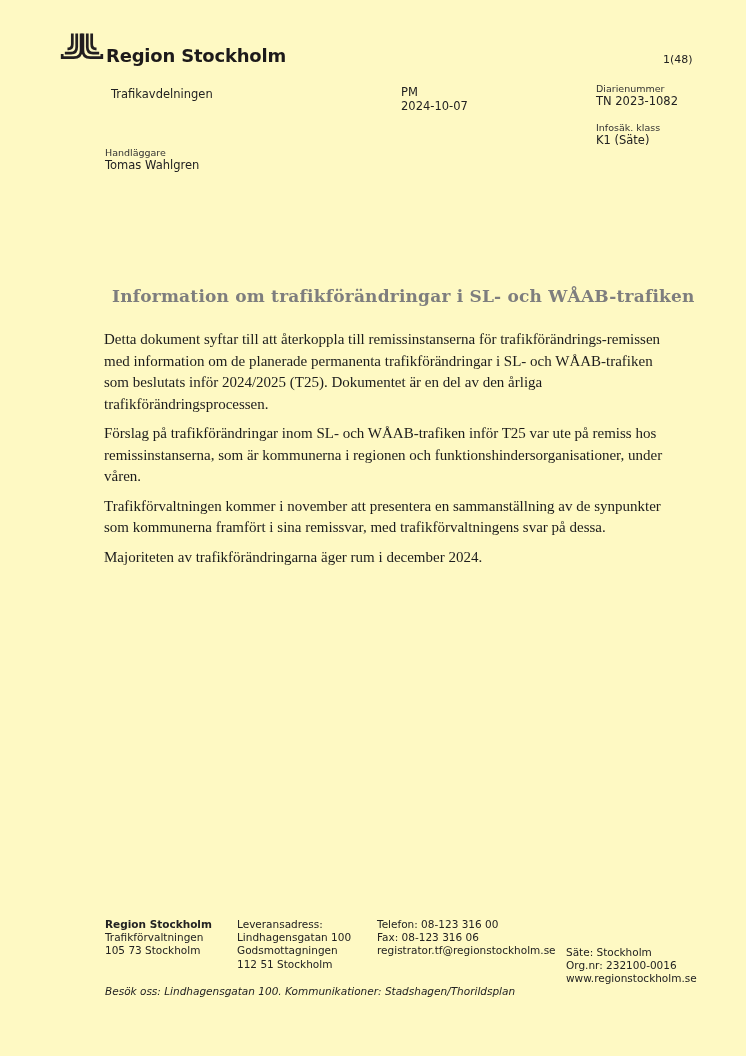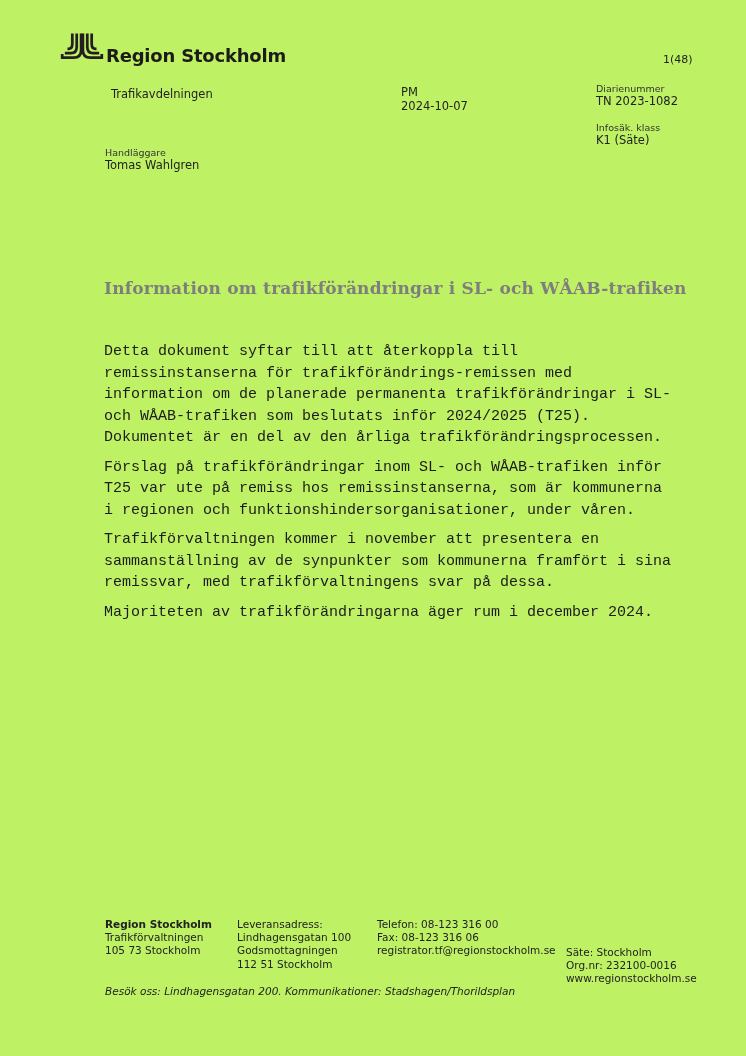--- a/index.html
+++ b/index.html
@@ -1,19 +1,19 @@
 <!DOCTYPE html>
 <html lang="sv"><head>
 <meta charset="utf-8">
 <style>
   html,body{margin:0;padding:0;background:#ffffff;}
   .page{
     position:relative;
     width:746px;height:1056px;
-    background:#bef264;
+    background:#fef9c3;
     overflow:hidden;
     font-family:"DejaVu Sans", sans-serif;
     color:#1f1f1f;
   }
   .abs{position:absolute;}
 
   
   .logo-mark{left:60px;top:32px;width:44px;height:31px;}
   .logo-text{
     left:106px;top:45px;
@@ -35,22 +35,22 @@
   
   .doc-title{
     left:104px;top:277px;width:600px;
     font-family:"DejaVu Serif", serif;
     font-size:17px;font-weight:bold;line-height:23px;
     letter-spacing:0.2px;
   }
   .doc-title span{display:block;}
   .doc-body{
     left:104px;top:329px;width:568px;
-    font-family:Liberation Mono, monospace;
-    font-size:15px;line-height:21.5px;color:#1c1c1c;margin-top:12px;
+    font-family:Liberation Serif, serif;
+    font-size:15px;line-height:21.5px;color:#1c1c1c;
   }
   .doc-body p{margin:0 0 8px 0;}
 
   
   .footer-col{top:918px;font-size:10.5px;line-height:13.2px;color:#222;}
   .footer-col div{white-space:nowrap;}
   .col-1{left:105px;}
   .col-2{left:237px;}
   .col-3{left:377px;}
   .col-4{left:566px;margin-top:28px;}
@@ -95,21 +95,21 @@
   <div class="abs infosec-block">
     <div class="hdr-label">Infosäk. klass</div>
     <div class="hdr-value">K1 (Säte)</div>
   </div>
 
   <div class="abs officer-block">
     <div class="hdr-label">Handläggare</div>
     <div class="hdr-value">Tomas Wahlgren</div>
   </div>
 
-  <h1 class="abs doc-title" style="margin:0;color:#7e7e7e;">
+  <h1 class="abs doc-title" style="margin:8px;color:#7e7e7e;">
     <span>Information om trafikförändringar i SL- och WÅAB-trafiken</span>
   </h1>
 
   <div class="abs doc-body">
     <p>Detta dokument syftar till att återkoppla till remissinstanserna för trafikförändrings-remissen med information om de planerade permanenta trafikförändringar i SL- och WÅAB-trafiken som beslutats inför 2024/2025 (T25). Dokumentet är en del av den årliga trafikförändringsprocessen.</p>
     <p>Förslag på trafikförändringar inom SL- och WÅAB-trafiken inför T25 var ute på remiss hos remissinstanserna, som är kommunerna i regionen och funktionshindersorganisationer, under våren.</p>
     <p>Trafikförvaltningen kommer i november att presentera en sammanställning av de synpunkter som kommunerna framfört i sina remissvar, med trafikförvaltningens svar på dessa.</p>
     <p>Majoriteten av trafikförändringarna äger rum i december 2024.</p>
   </div>
 
@@ -131,15 +131,15 @@
     <div>Fax: 08-123 316 06</div>
     <div>registrator.tf@regionstockholm.se</div>
   </div>
 
   <div class="abs footer-col col-4">
     <div>Säte: Stockholm</div>
     <div>Org.nr: 232100-0016</div>
     <div>www.regionstockholm.se</div>
   </div>
 
-  <div class="abs visit-line">Besök oss: Lindhagensgatan 200. Kommunikationer: Stadshagen/Thorildsplan</div>
+  <div class="abs visit-line">Besök oss: Lindhagensgatan 100. Kommunikationer: Stadshagen/Thorildsplan</div>
 
 </div>
 
 </body></html>

